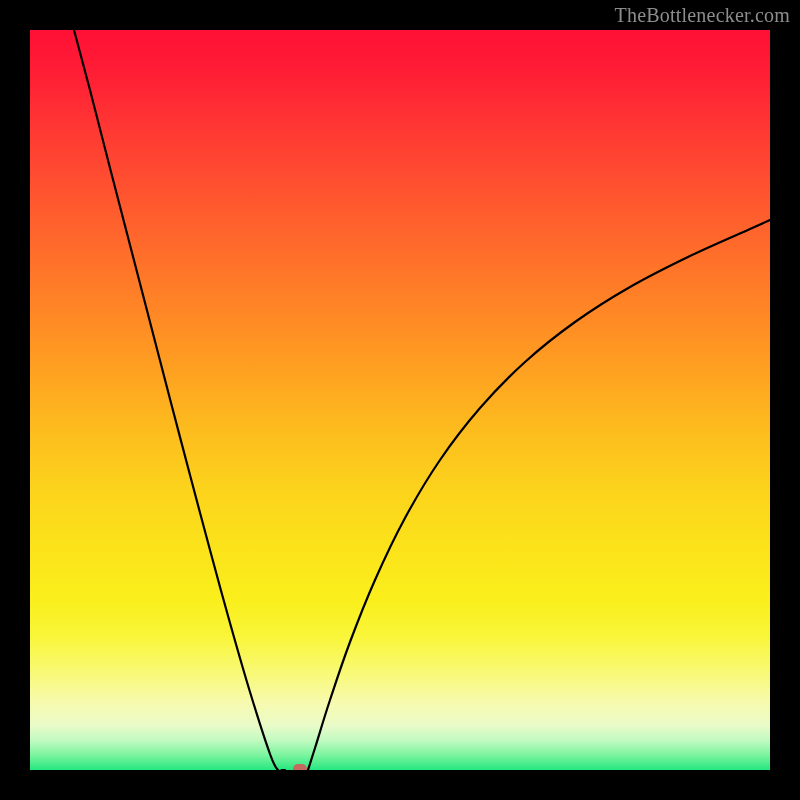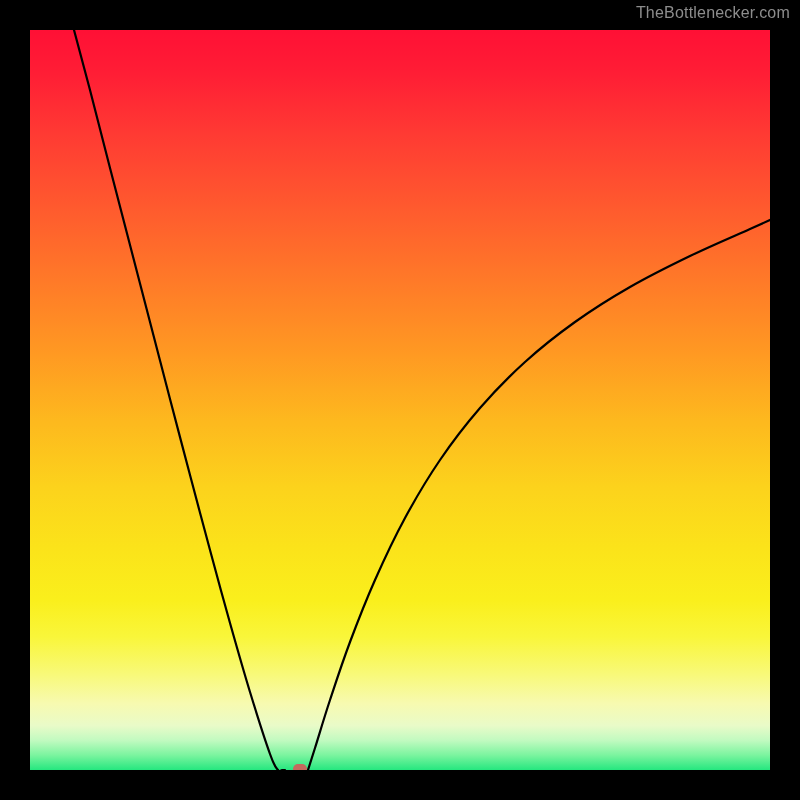--- a/index.html
+++ b/index.html
@@ -50,23 +50,24 @@
   }
   .curve {
     position: absolute;
     inset: 0;
   }
   .watermark {
     position: absolute;
     top: 4px;
     right: 10px;
     color: #8d8d8d;
-    font-size: 16px;
+    font-size: 20px;
     letter-spacing: 0.2px;
     user-select: none;
+    font-family: Liberation Serif, serif;
   }
   .marker {
     position: absolute;
     width: 14px;
     height: 10px;
     border-radius: 5px;
     background: #c46a5e;
     transform: translate(-50%, -50%);
   }
 </style>

